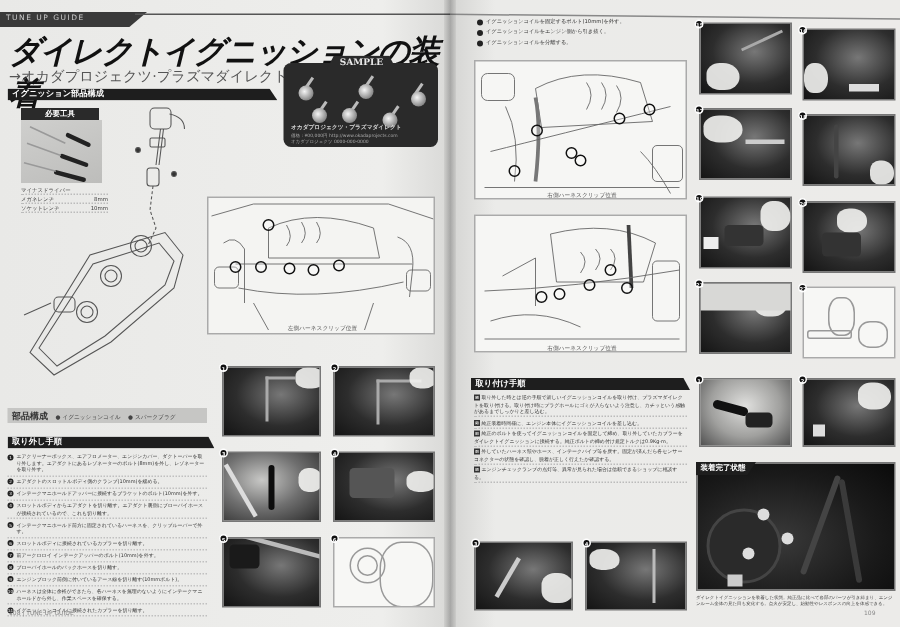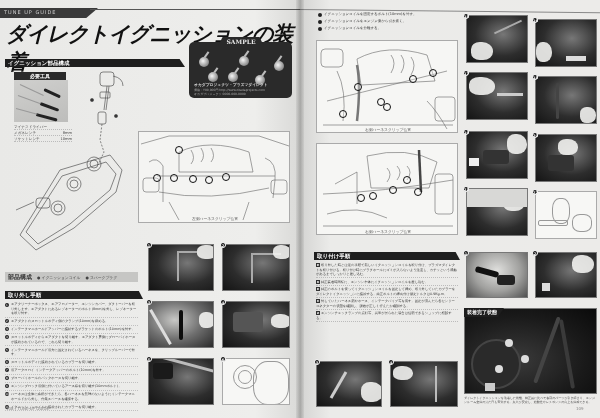--- a/index.html
+++ b/index.html
@@ -85,20 +85,21 @@
 <body>
 
 <div class="spread">
 
   <div class="page left">
     <div class="top-band"></div>
     <div class="top-band-text">TUNE UP GUIDE</div>
     <div class="top-rule"></div>
 
     <div class="title">ダイレクトイグニッションの装着</div>
+    <div class="subtitle">→オカダプロジェクツ·プラズマダイレクト</div>
 
     <div class="section-bar" style="left:5px; top:59px; width:180px;">イグニッション部品構成</div>
 
     <div class="sample-box"></div>
     <div class="sample-tab">SAMPLE</div>
     <div class="coil-stem" style="left:205px; top:51px;"></div>
     <div class="coil-icon" style="left:199px; top:57px;"></div>
     <div class="coil-stem" style="left:245px; top:50px;"></div>
     <div class="coil-icon" style="left:239px; top:56px;"></div>
     <div class="coil-stem" style="left:278px; top:55px;"></div>

